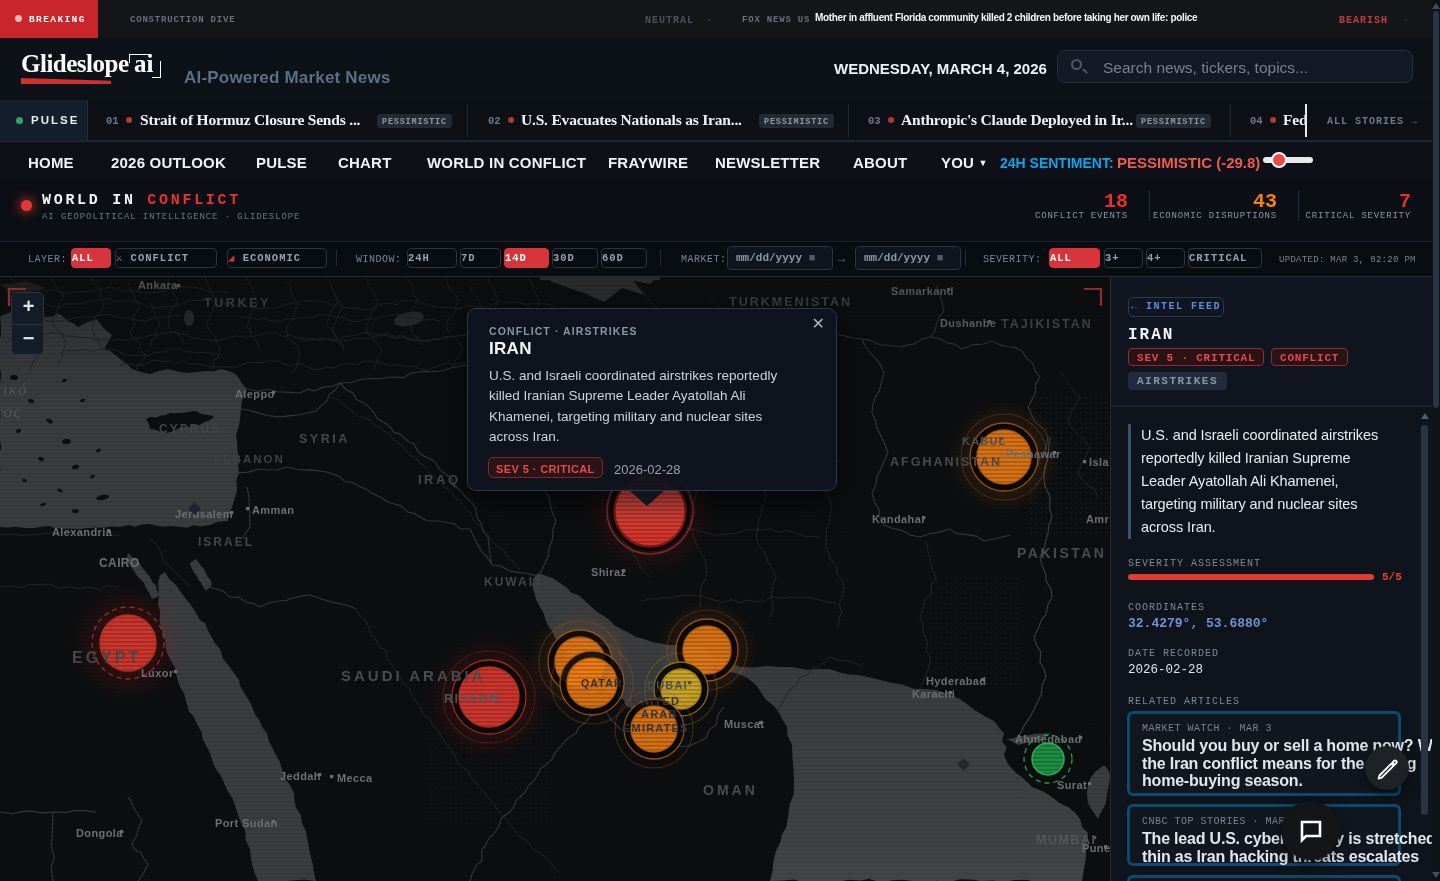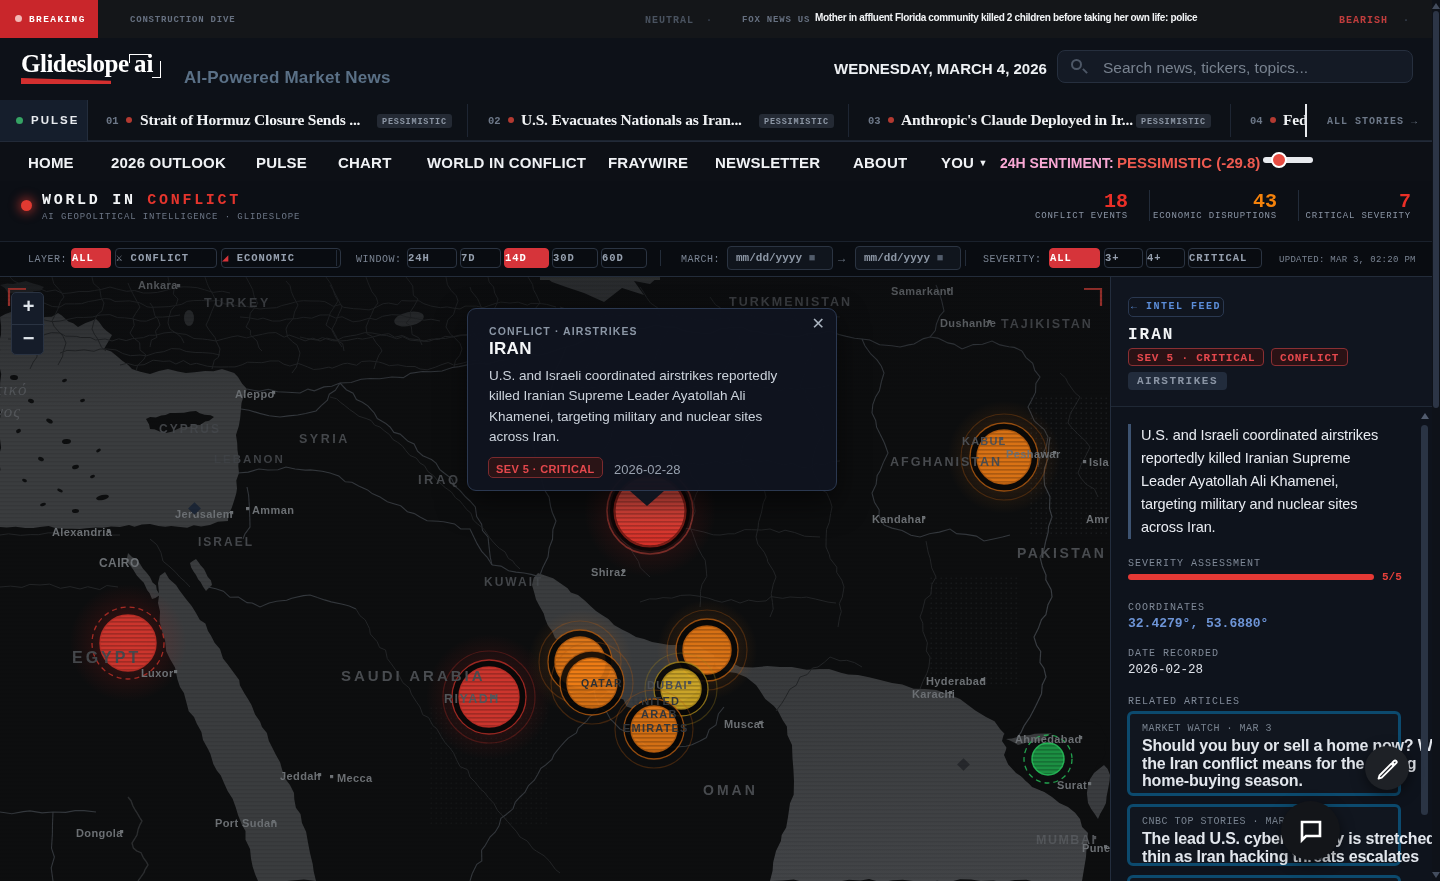--- a/index.html
+++ b/index.html
@@ -35,21 +35,21 @@
 .pnum{position:absolute;top:15px;font-family:"Liberation Mono",monospace;font-weight:bold;font-size:10.5px;color:#6d7888}
 .pdot{position:absolute;top:17px;width:6px;height:6px;border-radius:50%;background:#b33a31}
 .phead{position:absolute;top:11px;font-family:"Liberation Serif",serif;font-weight:bold;font-size:15.5px;color:#f0f2f4;white-space:nowrap;letter-spacing:-0.2px}
 .ptag{position:absolute;top:14px;height:14px;background:#242a34;border-radius:3px;font-family:"Liberation Mono",monospace;font-weight:bold;font-size:8.5px;letter-spacing:0.8px;color:#8d97a5;padding:2.5px 5px 0;white-space:nowrap}
 .psep{position:absolute;top:4px;width:1px;height:33px;background:#1e2633}
 #pcaret{position:absolute;left:1305px;top:4px;width:2px;height:33px;background:#e8eaee}
 #allstories{position:absolute;left:1327px;top:16px;font-family:"Liberation Mono",monospace;font-weight:bold;font-size:10px;letter-spacing:1px;color:#6d7888}
 
 #nav{position:absolute;left:0;top:141px;width:1440px;height:54px;background:#0d1016;border-top:1px solid #222a38;border-bottom:1px solid #222a38}
 .navi{position:absolute;top:12px;font-weight:bold;font-size:15px;color:#f0f2f5;letter-spacing:0.2px}
-#sentlabel{position:absolute;left:1000px;top:13px;font-weight:bold;font-size:14px;color:#f9a8d4}
+#sentlabel{position:absolute;left:1000px;top:13px;font-weight:bold;font-size:14px;color:#0ea5e9}
 #sentval{position:absolute;left:1117px;top:12px;font-weight:bold;font-size:15px;color:#ee5a50;white-space:nowrap}
 #slider{position:absolute;left:1263px;top:157px;width:50px;height:6px;background:#e8eaee;border-radius:3px}
 #sknob{position:absolute;left:-263px;top:-5px;width:16px;height:16px;border-radius:50%;background:#e84c42;border:2px solid #fff}
 
 #chead{position:absolute;left:0;top:181px;width:1440px;height:61px;background:#0c0f15;border-bottom:1px solid #1a212c}
 #ctitle{position:absolute;left:42px;top:192px;font-family:"Liberation Mono",monospace;font-weight:bold;font-size:15px;letter-spacing:2.7px;color:#f2f4f6}
 #ctitle .red{color:#e4352d}
 #csub{position:absolute;left:42px;top:212px;font-family:"Liberation Mono",monospace;font-size:9px;letter-spacing:0.9px;color:#6c7686}
 .statn{position:absolute;top:190px;font-family:"Liberation Mono",monospace;font-weight:bold;font-size:20px;text-align:right}
 .statl{position:absolute;top:211px;width:200px;white-space:nowrap;font-family:"Liberation Mono",monospace;font-size:9px;letter-spacing:0.8px;color:#8b95a5;text-align:right}
@@ -193,30 +193,30 @@
 <div class="statn" style="left:1177px;width:100px;color:#f5820b">43</div>
 <div class="statl" style="left:1077px">ECONOMIC DISRUPTIONS</div>
 <div class="statsep" style="left:1298px"></div>
 <div class="statn" style="left:1311px;width:100px;color:#ea2f27">7</div>
 <div class="statl" style="left:1211px">CRITICAL SEVERITY</div>
 
 <div id="filters"></div>
 <div class="flabel" style="left:28px">LAYER:</div>
 <div class="fbtn red" style="left:71px;width:40px">ALL</div>
 <div class="fbtn" style="left:115px;width:102px">⚔ CONFLICT</div>
-<div class="fbtn" style="left:221px;width:120px"><span style="color:#d6343a">◢</span> ECONOMIC</div>
+<div class="fbtn" style="left:227px;width:100px"><span style="color:#d6343a">◢</span> ECONOMIC</div>
 <div class="fsep" style="left:336px"></div>
 <div class="flabel" style="left:356px">WINDOW:</div>
 <div class="fbtn" style="left:407px;width:50px">24H</div>
 <div class="fbtn" style="left:460px;width:41px">7D</div>
 <div class="fbtn red" style="left:504px;width:45px">14D</div>
 <div class="fbtn" style="left:552px;width:46px">30D</div>
 <div class="fbtn" style="left:601px;width:46px">60D</div>
 <div class="fsep" style="left:660px"></div>
-<div class="flabel" style="left:681px">MARCH:</div>
+<div class="flabel" style="left:681px">MARKET:</div>
 <div class="finput" style="left:727px;width:106px">mm/dd/yyyy <span style="color:#525c6b">■</span></div>
 <div class="flabel" style="left:838px;top:252px;font-size:12px;color:#68727f">→</div>
 <div class="finput" style="left:855px;width:106px">mm/dd/yyyy <span style="color:#525c6b">■</span></div>
 <div class="fsep" style="left:965px"></div>
 <div class="flabel" style="left:983px">SEVERITY:</div>
 <div class="fbtn red" style="left:1049px;width:51px">ALL</div>
 <div class="fbtn" style="left:1104px;width:39px">3+</div>
 <div class="fbtn" style="left:1146px;width:39px">4+</div>
 <div class="fbtn" style="left:1188px;width:74px">CRITICAL</div>
 <div class="flabel" style="left:1279px;font-size:9px;letter-spacing:0.3px;top:255px">UPDATED: MAR 3, 02:20 PM</div>

